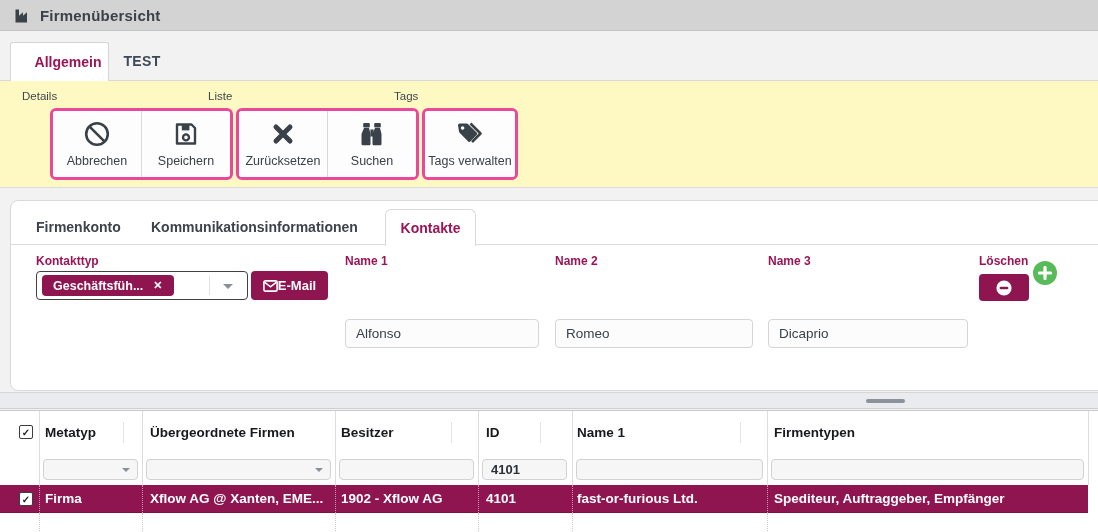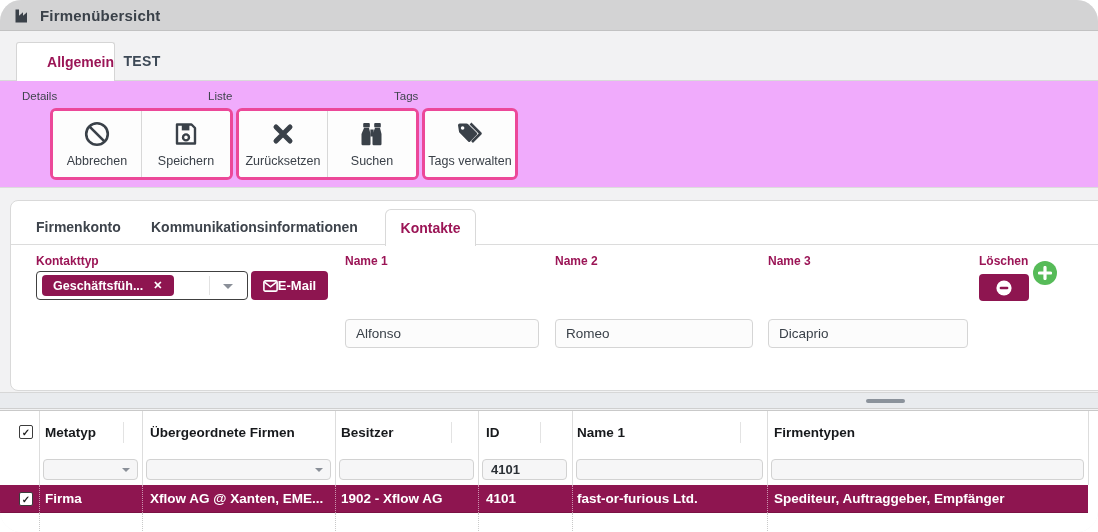--- a/index.html
+++ b/index.html
@@ -1,30 +1,30 @@
 <!DOCTYPE html>
 <html><head>
 <meta charset="utf-8">
 <style>
   html,body{margin:0;padding:0;}
   .root{position:relative;width:1098px;height:532px;overflow:hidden;background:#f2f2f3;
-        font-family:"Liberation Sans", sans-serif;border-radius:21px;-webkit-font-smoothing:antialiased;}
+        font-family:"Liberation Sans", sans-serif;-webkit-font-smoothing:antialiased;}
   
   .titlebar{position:absolute;left:0;top:0;width:1098px;height:31px;background:#d3d3d4;
             border-bottom:1px solid #c2c2c2;display:flex;align-items:center;padding-left:14px;gap:9px;box-sizing:border-box;}
   .titlebar .title{font-size:15px;font-weight:bold;color:#3a4149;letter-spacing:.2px;}
   
-  .main-tab-active{position:absolute;left:16px;top:42px;width:99px;height:39px;background:#fff;
+  .main-tab-active{position:absolute;left:10px;top:42px;width:99px;height:39px;background:#fff;
                    border:1px solid #d5d5d5;border-bottom:none;border-radius:3px 3px 0 0;z-index:3;
-                   display:flex;align-items:center;justify-content:flex-end;
+                   display:flex;align-items:center;justify-content:center;
                    color:#9b1556;font-weight:bold;font-size:14px;box-sizing:border-box;padding-left:17px;}
   .main-tab-test{position:absolute;left:110px;top:42px;width:64px;height:38px;display:flex;align-items:center;
                  justify-content:center;color:#3d4956;font-weight:bold;font-size:14px;letter-spacing:.3px;}
   
-  .panel1{position:absolute;left:0;top:80px;width:1098px;height:108px;background:#f0abfc;
+  .panel1{position:absolute;left:0;top:80px;width:1098px;height:108px;background:#fef9c3;
           border-top:1px solid #d9d9d9;border-bottom:1px solid #dcdcdc;box-sizing:border-box;}
   .tg-label{position:absolute;top:9px;font-size:11.5px;color:#3f454d;}
   .tbtn-group{position:absolute;top:27px;display:flex;border:3px solid #ec4899;border-radius:6px;
               overflow:hidden;background:#fdfdfd;margin-left:28px;}
   .tbtn{width:88px;height:66px;display:flex;flex-direction:column;align-items:center;justify-content:center;
         gap:6px;background:#fdfdfd;color:#3a4149;cursor:default;}
   .tbtn + .tbtn{border-left:1px solid #d8d8d8;}
   .tbtn .lbl{font-size:12.5px;color:#3b4149;}
   .tbtn.wide{width:90px;}
   

